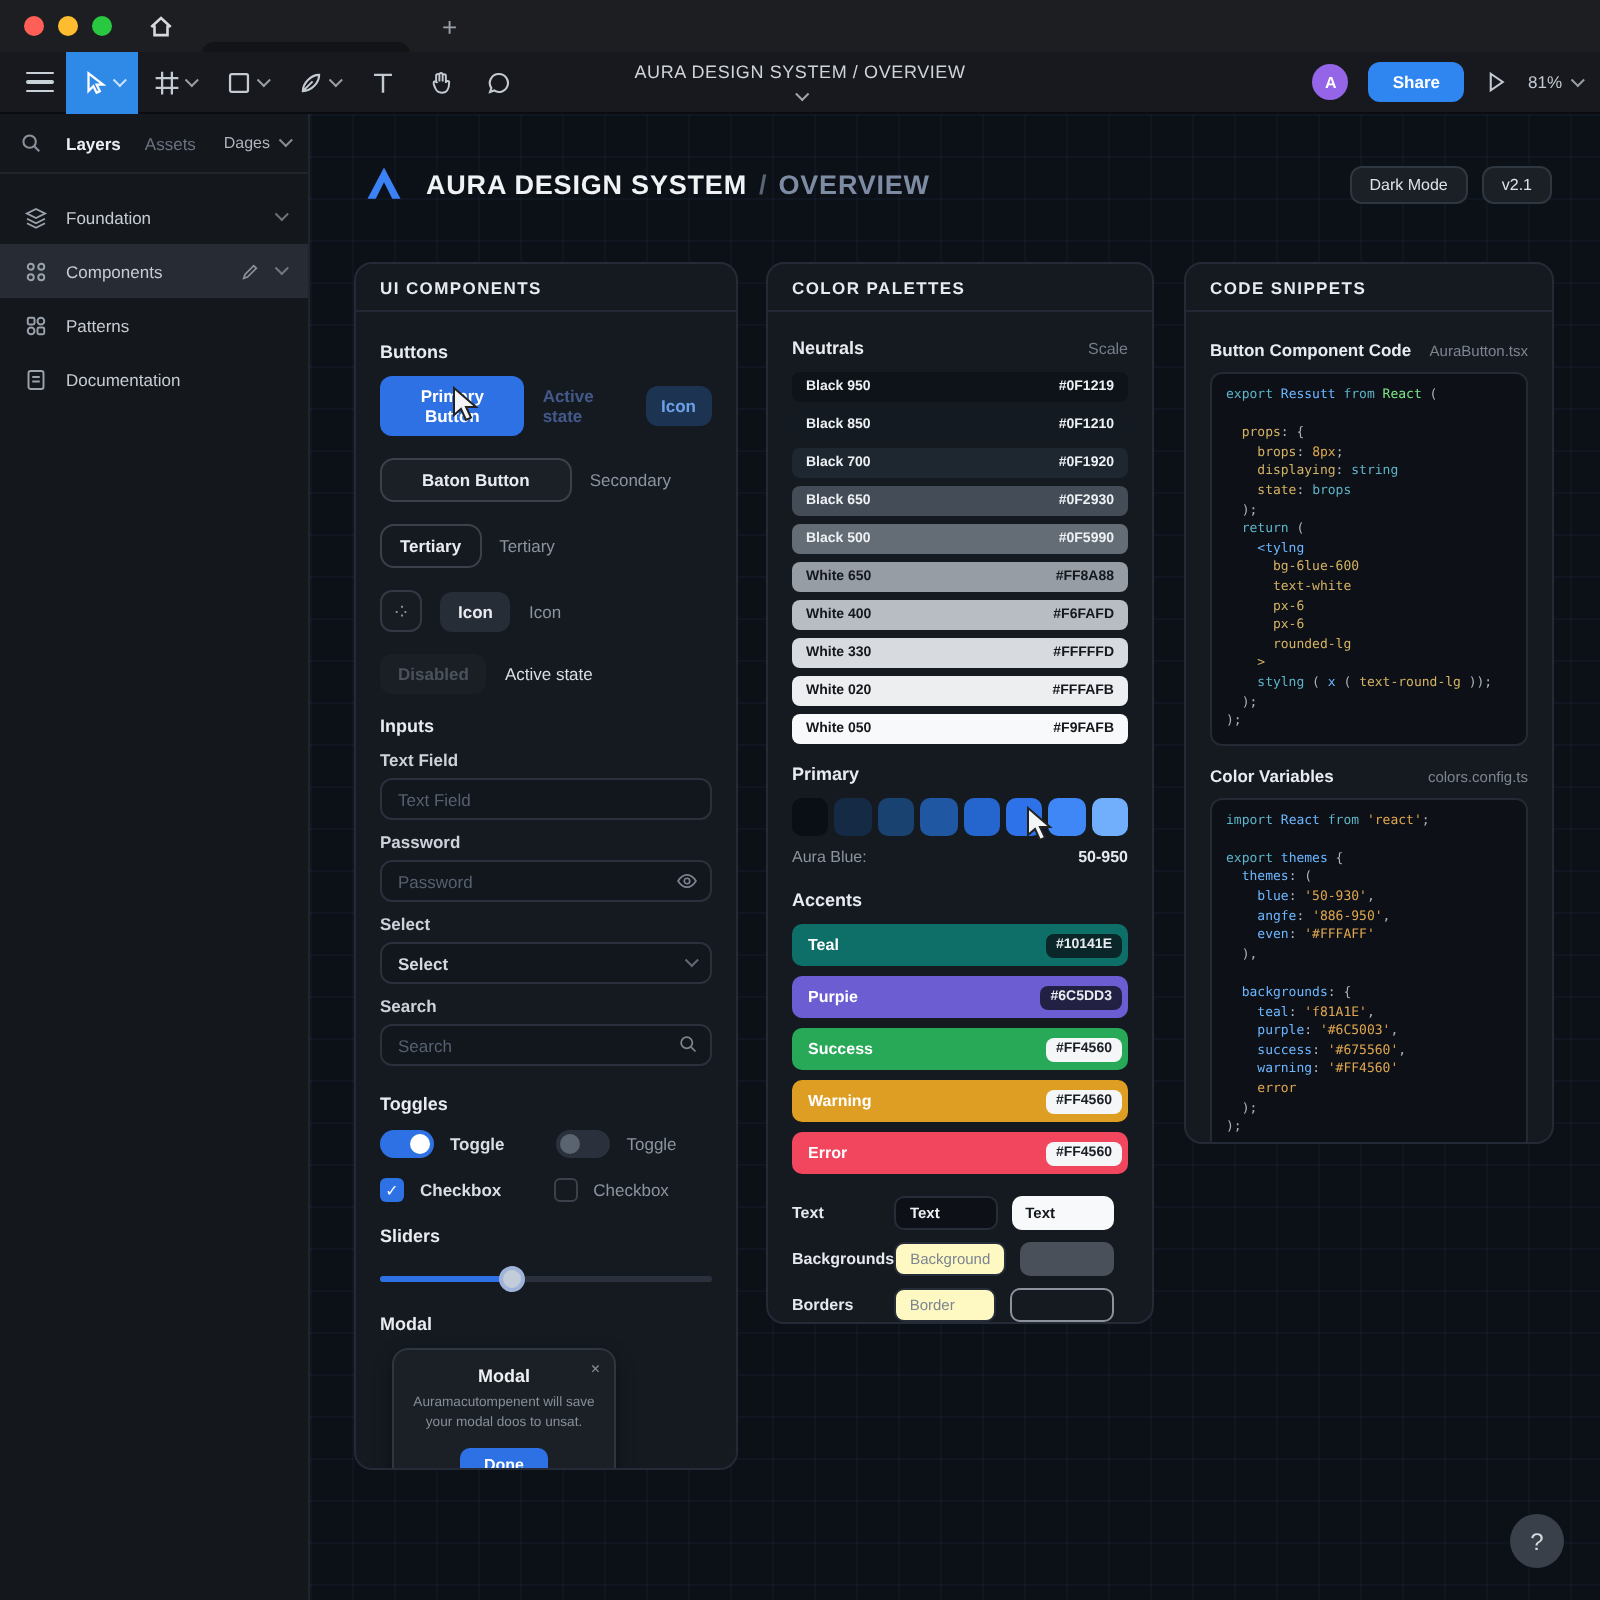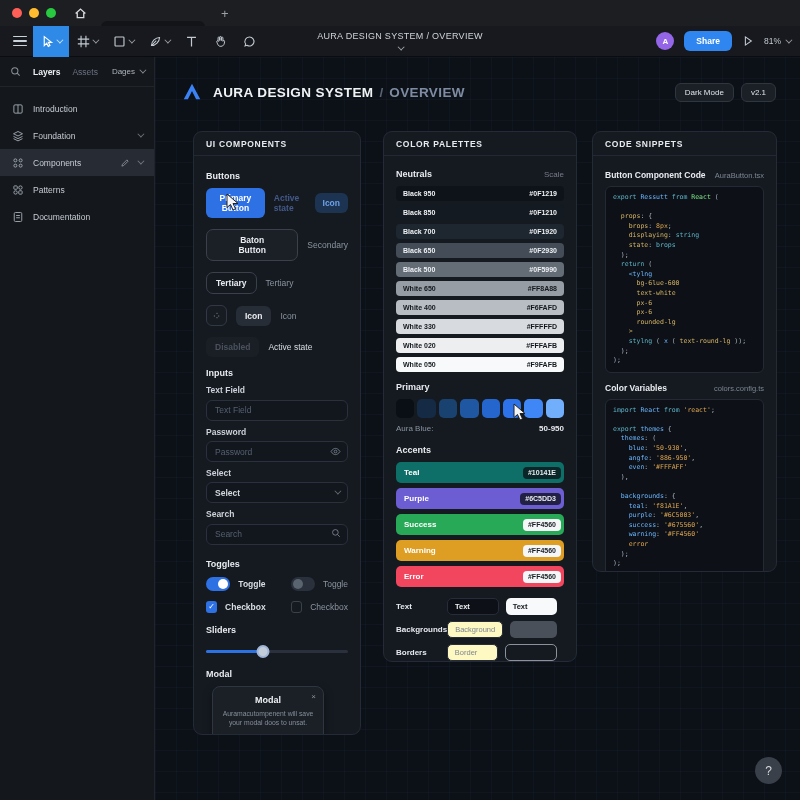--- a/index.html
+++ b/index.html
@@ -64,21 +64,21 @@
   .doc-sub { color:#7d8ca3; font-size:13.5px; font-weight:700; letter-spacing:.4px; }
   .hdr-right { margin-left:auto; display:flex; gap:7px; }
   .pill { background:#1b2027; border:1px solid #2e3640; color:#dfe3e8; font-size:8px;
     padding:4px 9px; border-radius:6px; }
 
   .panel { position:absolute; background:#151a21; border:1px solid #242b36; border-radius:9px; overflow:hidden; }
   .panel-hd { height:24px; display:flex; align-items:center; padding:0 12px;
     border-bottom:1px solid #222935; color:#e7eaee; font-size:8.5px; font-weight:700; letter-spacing:.7px; }
   .panel-bd { padding:8px 12px 10px; }
 
-  #panel-ui   { left:38px;  top:74px; width:168px; height:604px; }
+  #panel-ui   { left:22px;  top:74px; width:192px; height:604px; }
   #panel-col  { left:228px; top:74px; width:194px; height:531px; }
   #panel-code { left:437px; top:74px; width:185px; height:441px; }
 
   .sec-h { color:#e8ebef; font-size:9px; font-weight:700; margin:7px 0 7px; }
   .lbl   { color:#ccd2d9; font-size:8.5px; font-weight:600; margin:6px 0 4px; }
 
   .btn-row { display:flex; align-items:center; gap:9px; margin-bottom:11px; }
   .b-primary { background:#2e71e5; color:#fff; font-size:8.5px; font-weight:600;
     padding:5px 9px; border-radius:6px; border:none; }
   .b-ghosttext { color:#44598a; font-size:8.5px; font-weight:600; }
@@ -270,29 +270,20 @@
     <span class="sb-tab-on">Layers</span>
     <span class="sb-tab-off">Assets</span>
     <span class="sb-pages">
       <span>Dages</span>
       <span class="chev"></span>
     </span>
   </div>
 
   <div style="height:8px"></div>
 
-  <div class="sb-item">
-    <span class="ic">
-      <svg width="12" height="12" viewBox="0 0 16 16" fill="none" stroke="currentColor" stroke-width="1.3">
-          <rect x="2.5" y="2.5" width="11" height="11" rx="1.5"></rect>
-          <path d="M8 2.5v11"></path>
-        </svg>
-      </span>
-    <span>Introduction</span>
-  </div>
 
   <div class="sb-item">
     <span class="ic">
       <svg width="12" height="12" viewBox="0 0 16 16" fill="none" stroke="currentColor" stroke-width="1.3">
           <path d="M8 2 L14 5 L8 8 L2 5 Z M2 8.5 L8 11.5 L14 8.5 M2 11.5 L8 14.5 L14 11.5"></path>
         </svg>
       </span>
     <span>Foundation</span>
     <span class="right">
         <span class="chev"></span>

